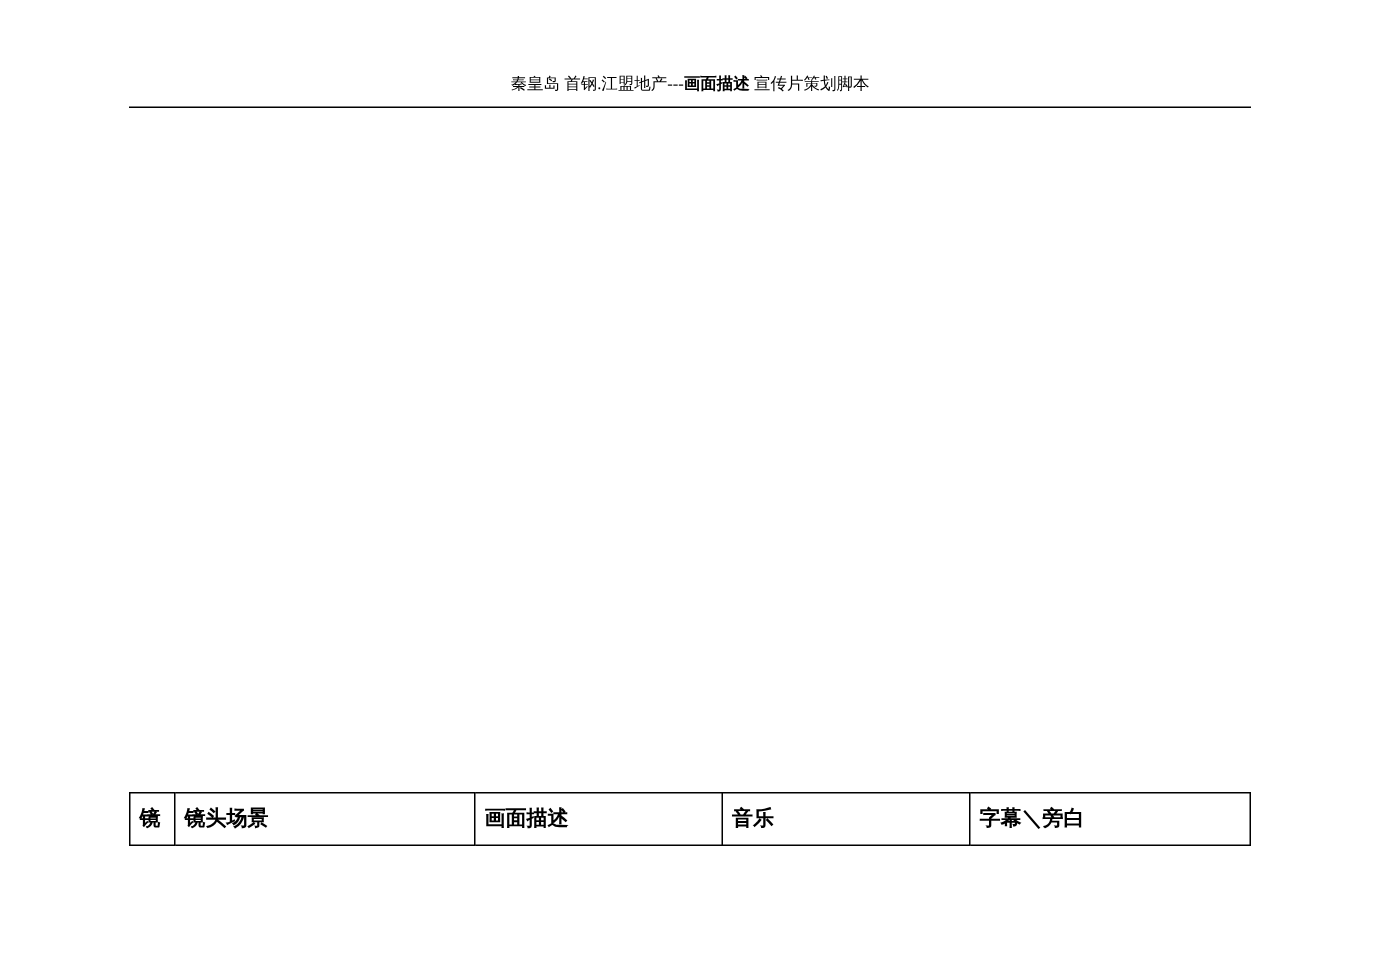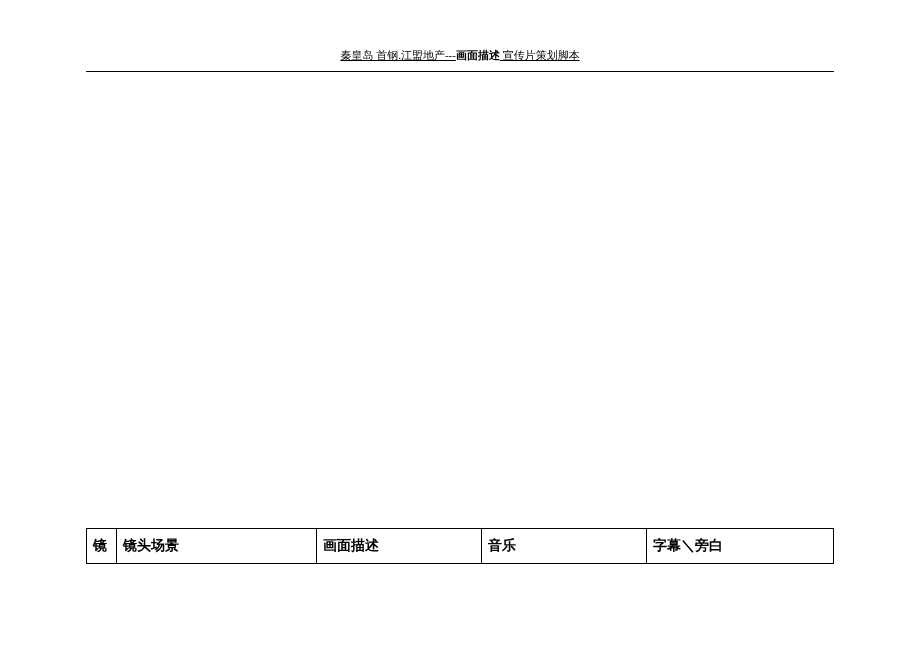--- a/index.html
+++ b/index.html
@@ -16,21 +16,20 @@
     }
     .page-header {
       text-align: center;
       padding-top: 48px;
       padding-bottom: 6px;
       font-size: 11px;
       color: #000;
     }
     .page-header .normal {
       font-weight: normal;
-      text-decoration: underline;
     }
     .page-header .bold {
       font-weight: bold;
     }
     .header-underline {
       border-bottom: 1px solid #000;
       margin: 0 86px;
       margin-top: 2px;
     }
     .table-wrapper {

